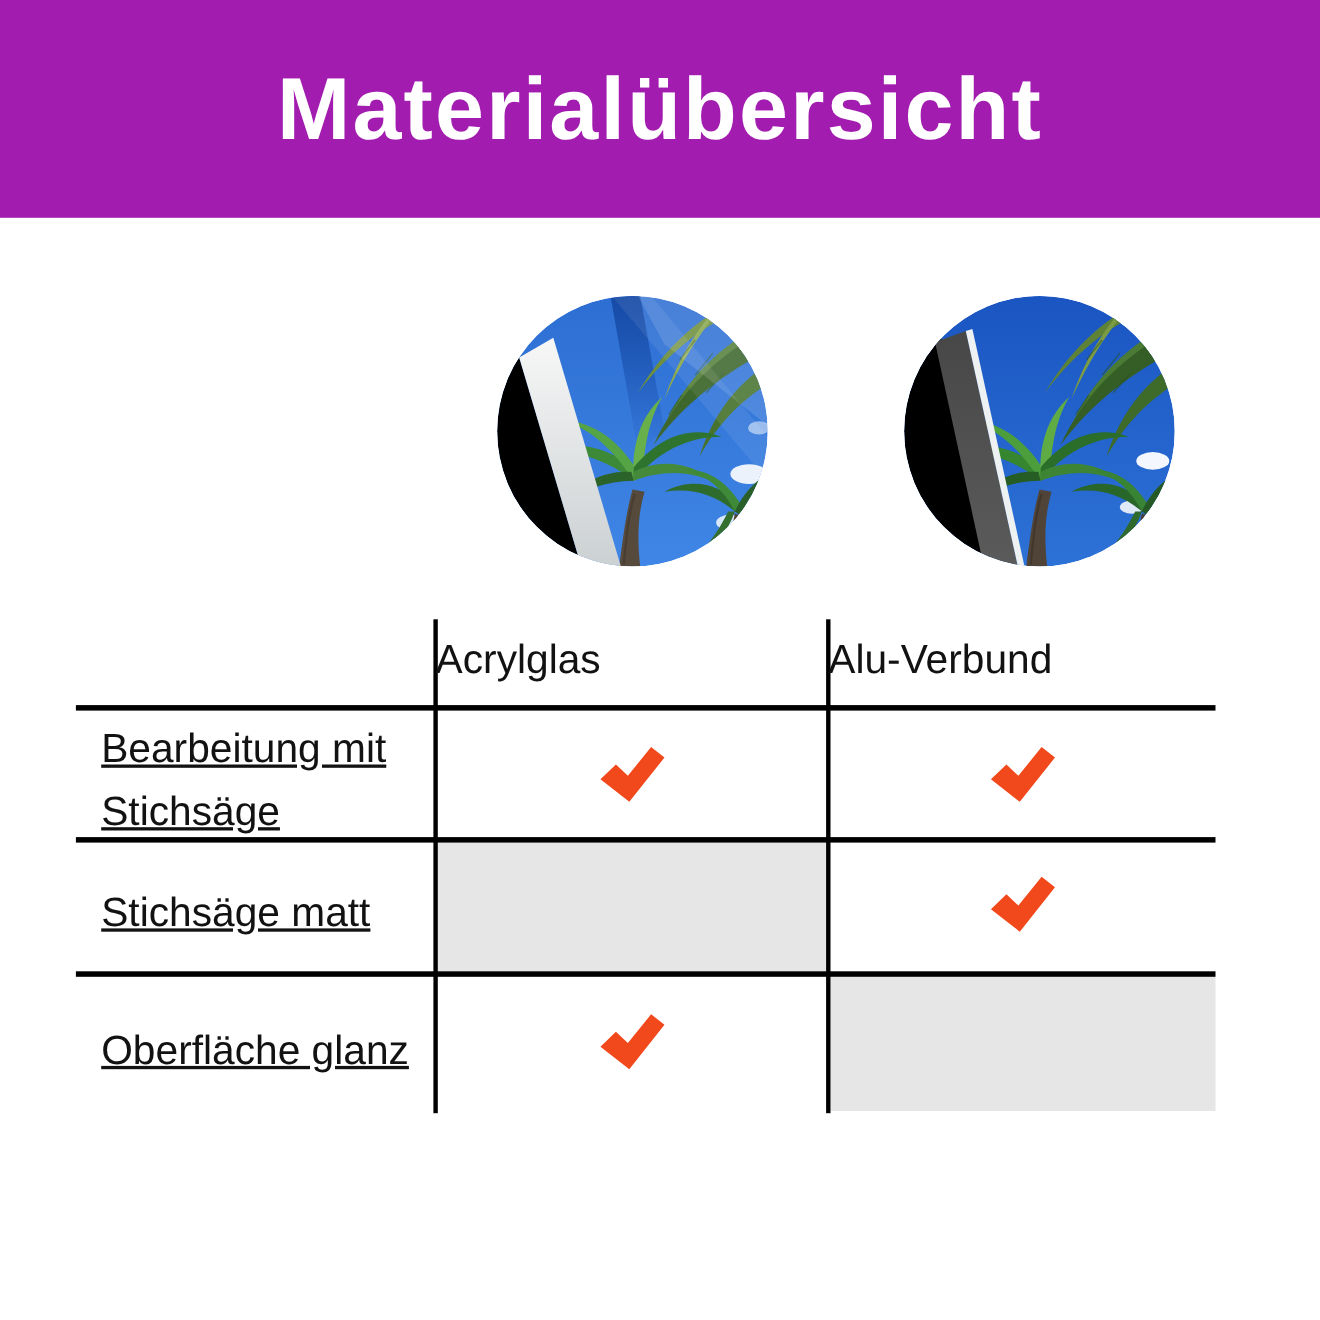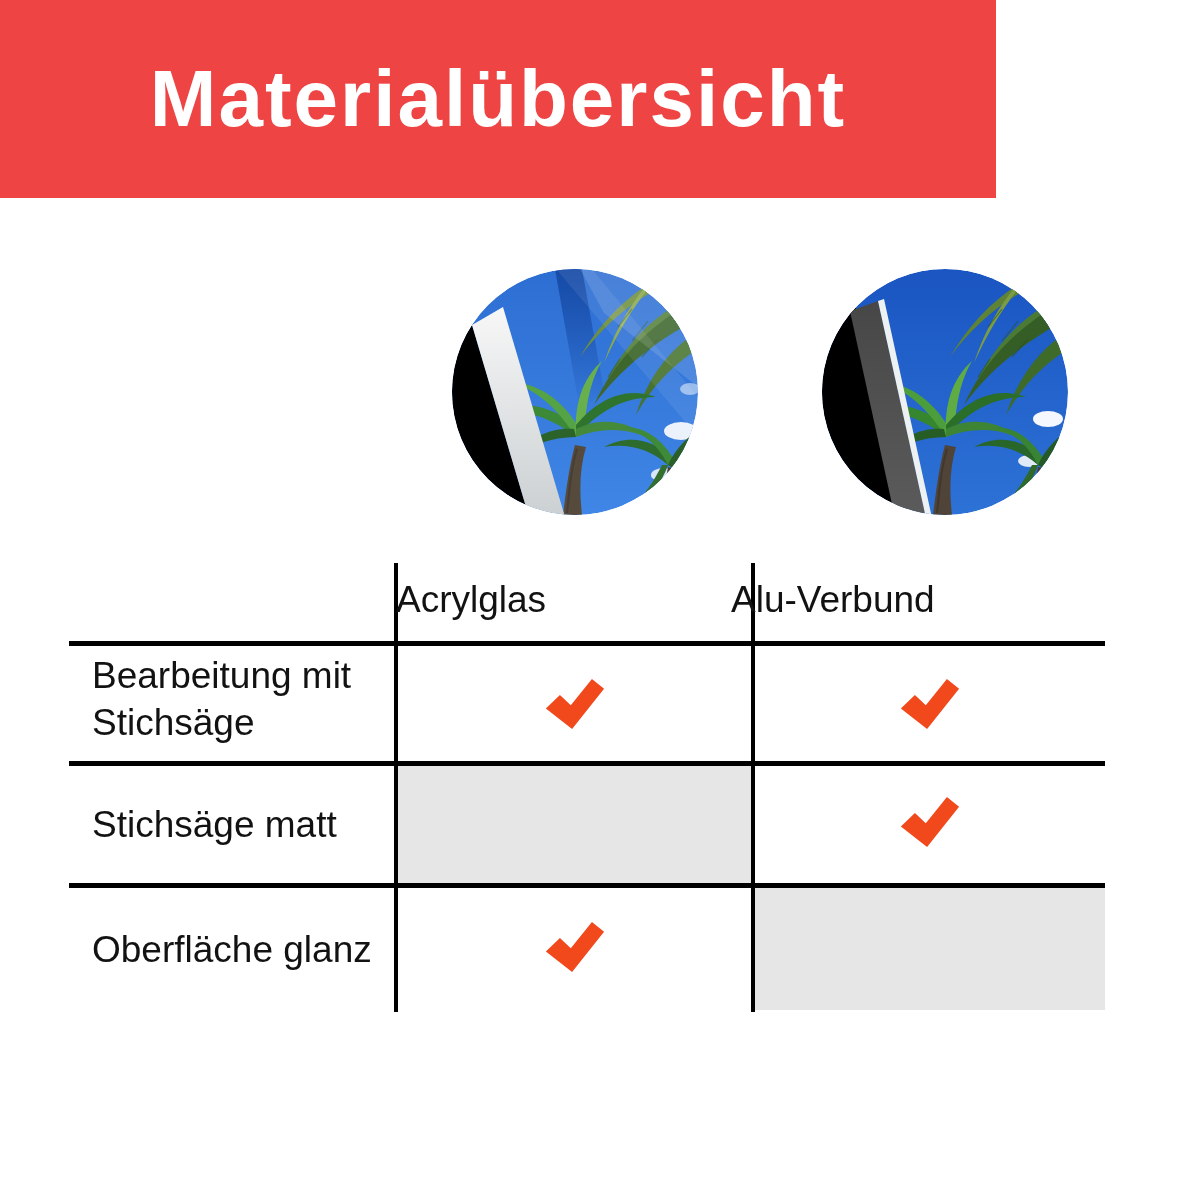--- a/index.html
+++ b/index.html
@@ -1,22 +1,22 @@
 <!DOCTYPE html>
 <html><head>
 <meta charset="utf-8">
 <style>
   html,body{margin:0;padding:0;}
   body{
     width:1200px;height:1200px;position:relative;background:#ffffff;
     font-family:"Liberation Sans","DejaVu Sans",sans-serif;overflow:hidden;
   }
   .banner{
-    position:absolute;left:0;top:0;width:996px;height:198px;
-    background:#ef4444;display:flex;align-items:center;justify-content:center;
+    position:absolute;left:0;top:0;width:1200px;height:198px;
+    background:#a21caf;display:flex;align-items:center;justify-content:center;
   }
   .banner h1{
     margin:0;color:#ffffff;font-size:80px;font-weight:700;letter-spacing:2px;line-height:198px;
   }
   .medallion{
     position:absolute;width:246px;height:246px;border-radius:50%;overflow:hidden;
   }
   .medallion svg{display:block;}
   #medallion-acryl{left:452px;top:269px;}
   #medallion-alu{left:822px;top:269px;}
@@ -31,24 +31,24 @@
 
   .gray-cell{position:absolute;background:#E6E6E6;}
   #gray-matt-acryl{left:398px;top:766px;width:353px;height:117px;}
   #gray-glanz-alu{left:755px;top:888px;width:350px;height:122px;}
 
   .col-header{
     position:absolute;top:577px;height:46px;line-height:46px;
     font-size:37px;color:#121212;
   }
   #col-header-acrylglas{left:396px;width:357px;}
-  #col-header-alu{left:731px;width:352px;}
+  #col-header-alu{left:753px;width:352px;}
 
   .row-label{
-    position:absolute;left:92px;width:305px;font-size:37px;line-height:47px;color:#121212;
+    position:absolute;left:92px;width:305px;font-size:37px;line-height:57px;color:#121212;text-decoration:underline;
   }
   #row-label-saw{top:652px;}
   #row-label-matt{top:801px;}
   #row-label-glanz{top:926px;}
 
   .check{position:absolute;width:64px;height:58px;}
   #check-saw-acryl{left:542px;top:675px;}
   #check-saw-alu{left:897px;top:675px;}
   #check-matt-alu{left:897px;top:793px;}
   #check-glanz-acryl{left:542px;top:918px;}

